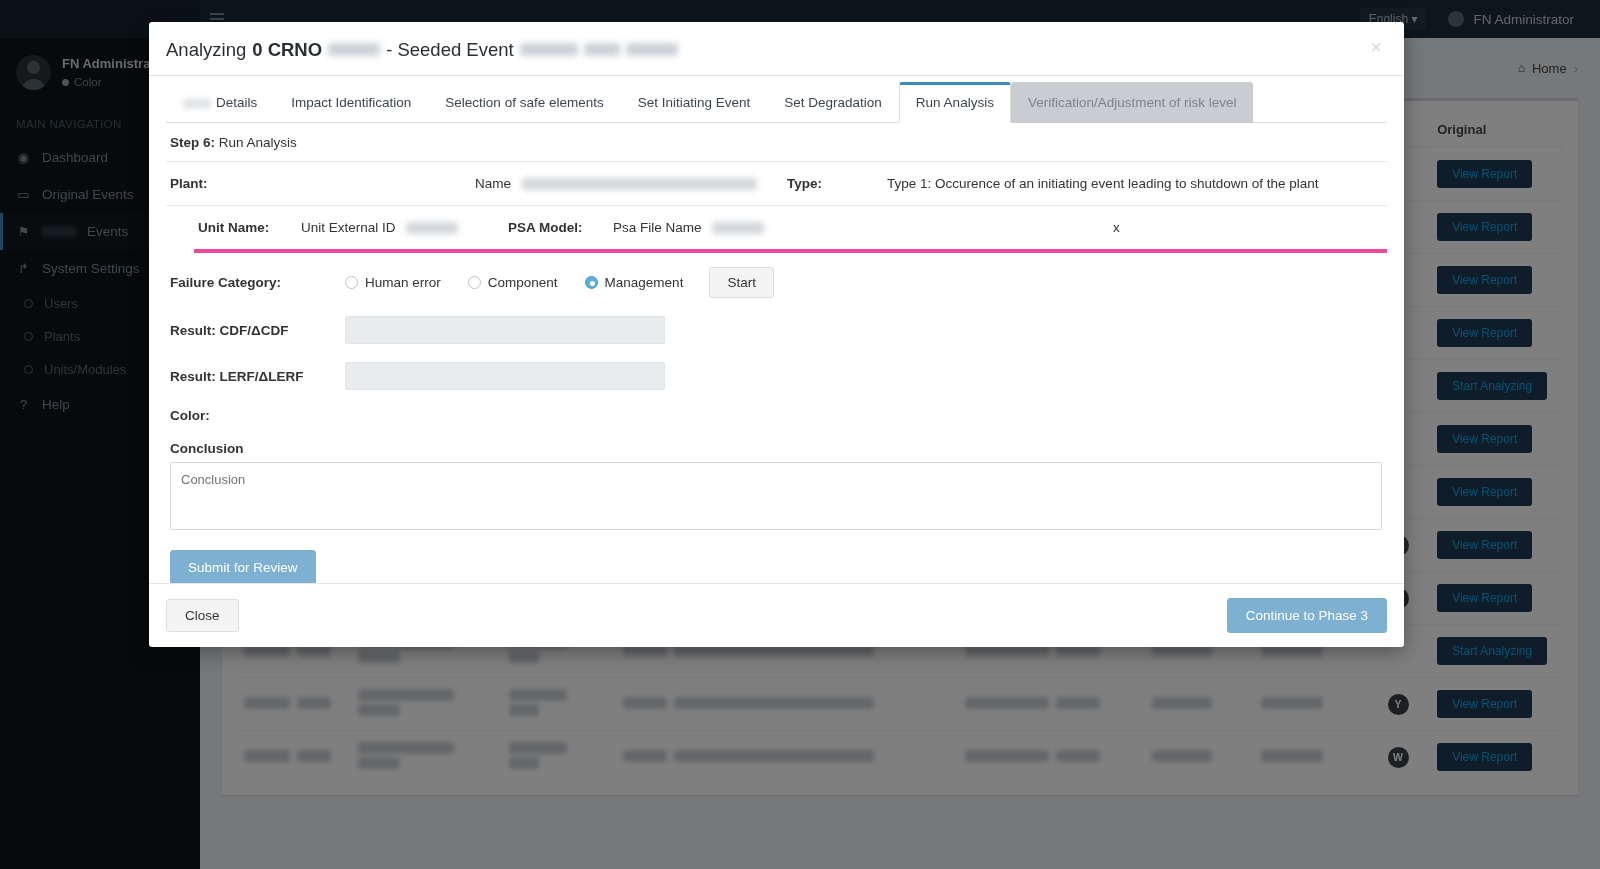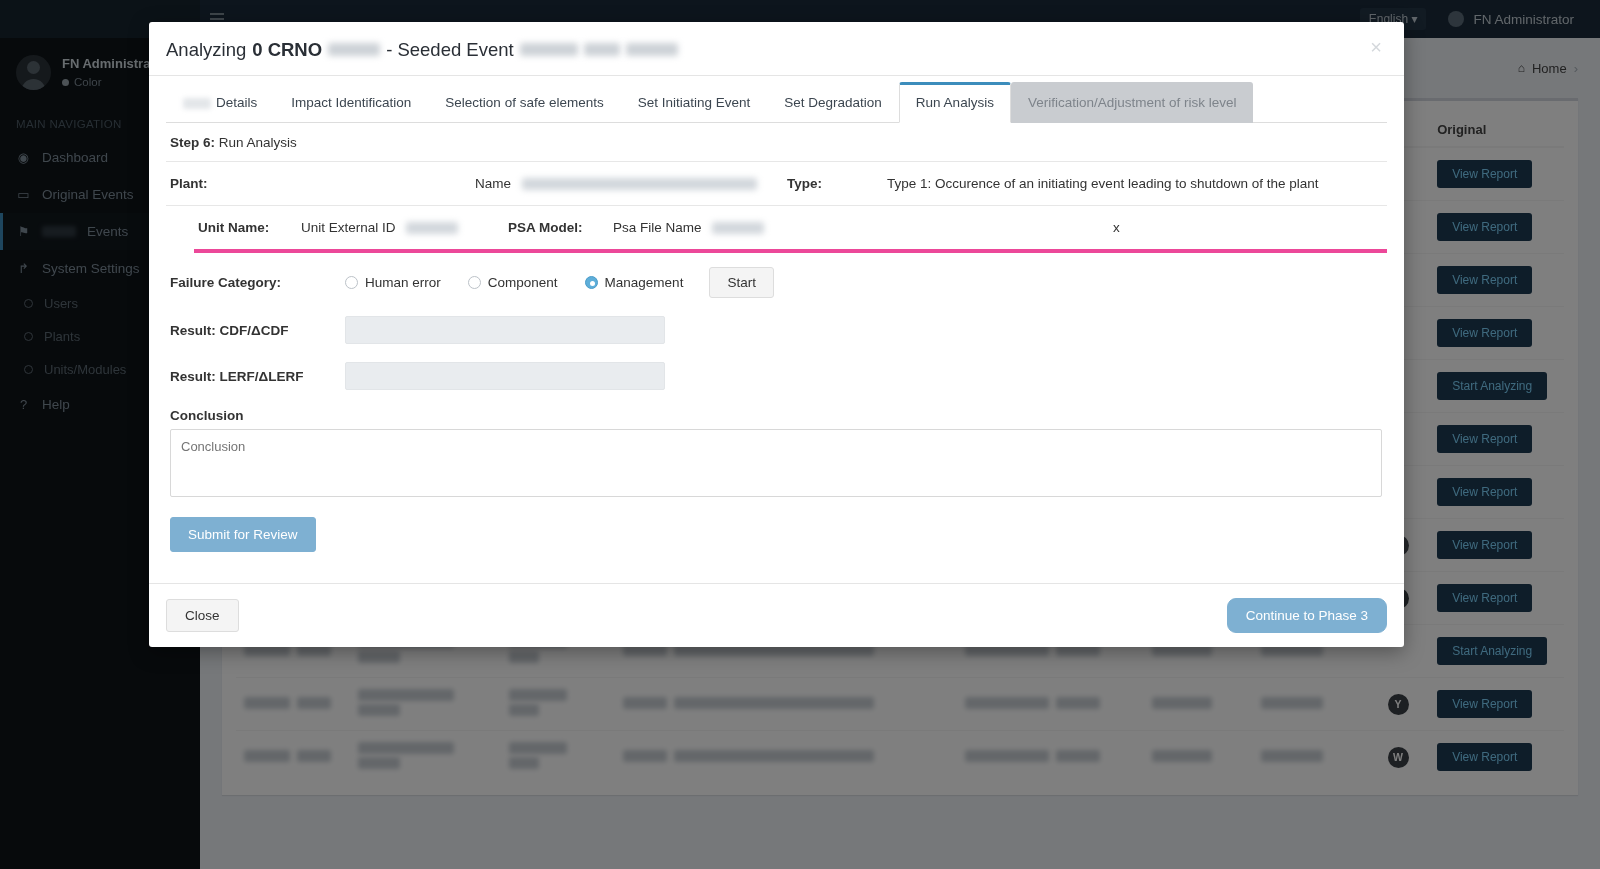--- a/index.html
+++ b/index.html
@@ -132,21 +132,21 @@
     display: inline-block; height: 12px; background: #c8ced4;
     border-radius: 2px; filter: blur(2.6px);
   }
   .badge-circle {
     width: 21px; height: 21px; border-radius: 50%;
     display: flex; align-items: center; justify-content: center;
     font-size: 10.5px; color: #fff; font-weight: bold;
     margin: 0 auto;
   }
   .act-btn {
-    background: #1d3a52; color: #7dd3fc; border: none;
+    background: #1d3a52; color: #0ea5e9; border: none;
     font-size: 12px; padding: 7px 15px; border-radius: 3px;
     cursor: pointer; white-space: nowrap;
   }
 
   
   #backdrop {
     position: absolute; inset: 0;
     background: rgba(0,0,0,0.5);
   }
 
@@ -275,21 +275,21 @@
     border-top: 1px solid #e5e5e5;
     padding: 14px 17px;
     display: flex; align-items: center; justify-content: space-between;
   }
   .btn-close-modal {
     background: #f4f4f4; border: 1px solid #ddd; border-radius: 3px;
     padding: 8px 18px; font-size: 13.5px; color: #333; cursor: pointer;
   }
   .btn-continue {
     background: #7eb0d2; border: 1px solid #7eb0d2; color: #fff;
-    border-radius: 9px; padding: 9px 18px; font-size: 13.5px; cursor: pointer;
+    border-radius: 3px; padding: 9px 18px; font-size: 13.5px; cursor: pointer;
   }
 </style>
 </head>
 <body>
 
 <div id="app-root">
 
   <div class="navbar">
     <div class="navbar-brand"></div>
     <div class="hamburger">
@@ -611,20 +611,23 @@
     <div class="form-row">
       <span class="form-label">Result: CDF/ΔCDF</span>
       <div class="result-input"></div>
     </div>
 
     <div class="form-row">
       <span class="form-label">Result: LERF/ΔLERF</span>
       <div class="result-input"></div>
     </div>
 
+    <div class="form-row">
+      <span class="form-label">Color:</span>
+    </div>
 
     <div class="conclusion-label">Conclusion</div>
     <textarea class="conclusion-box" placeholder="Conclusion" style=""></textarea>
 
     <div>
       <button class="btn-submit">Submit for Review</button>
     </div>
 
     
   </div>

